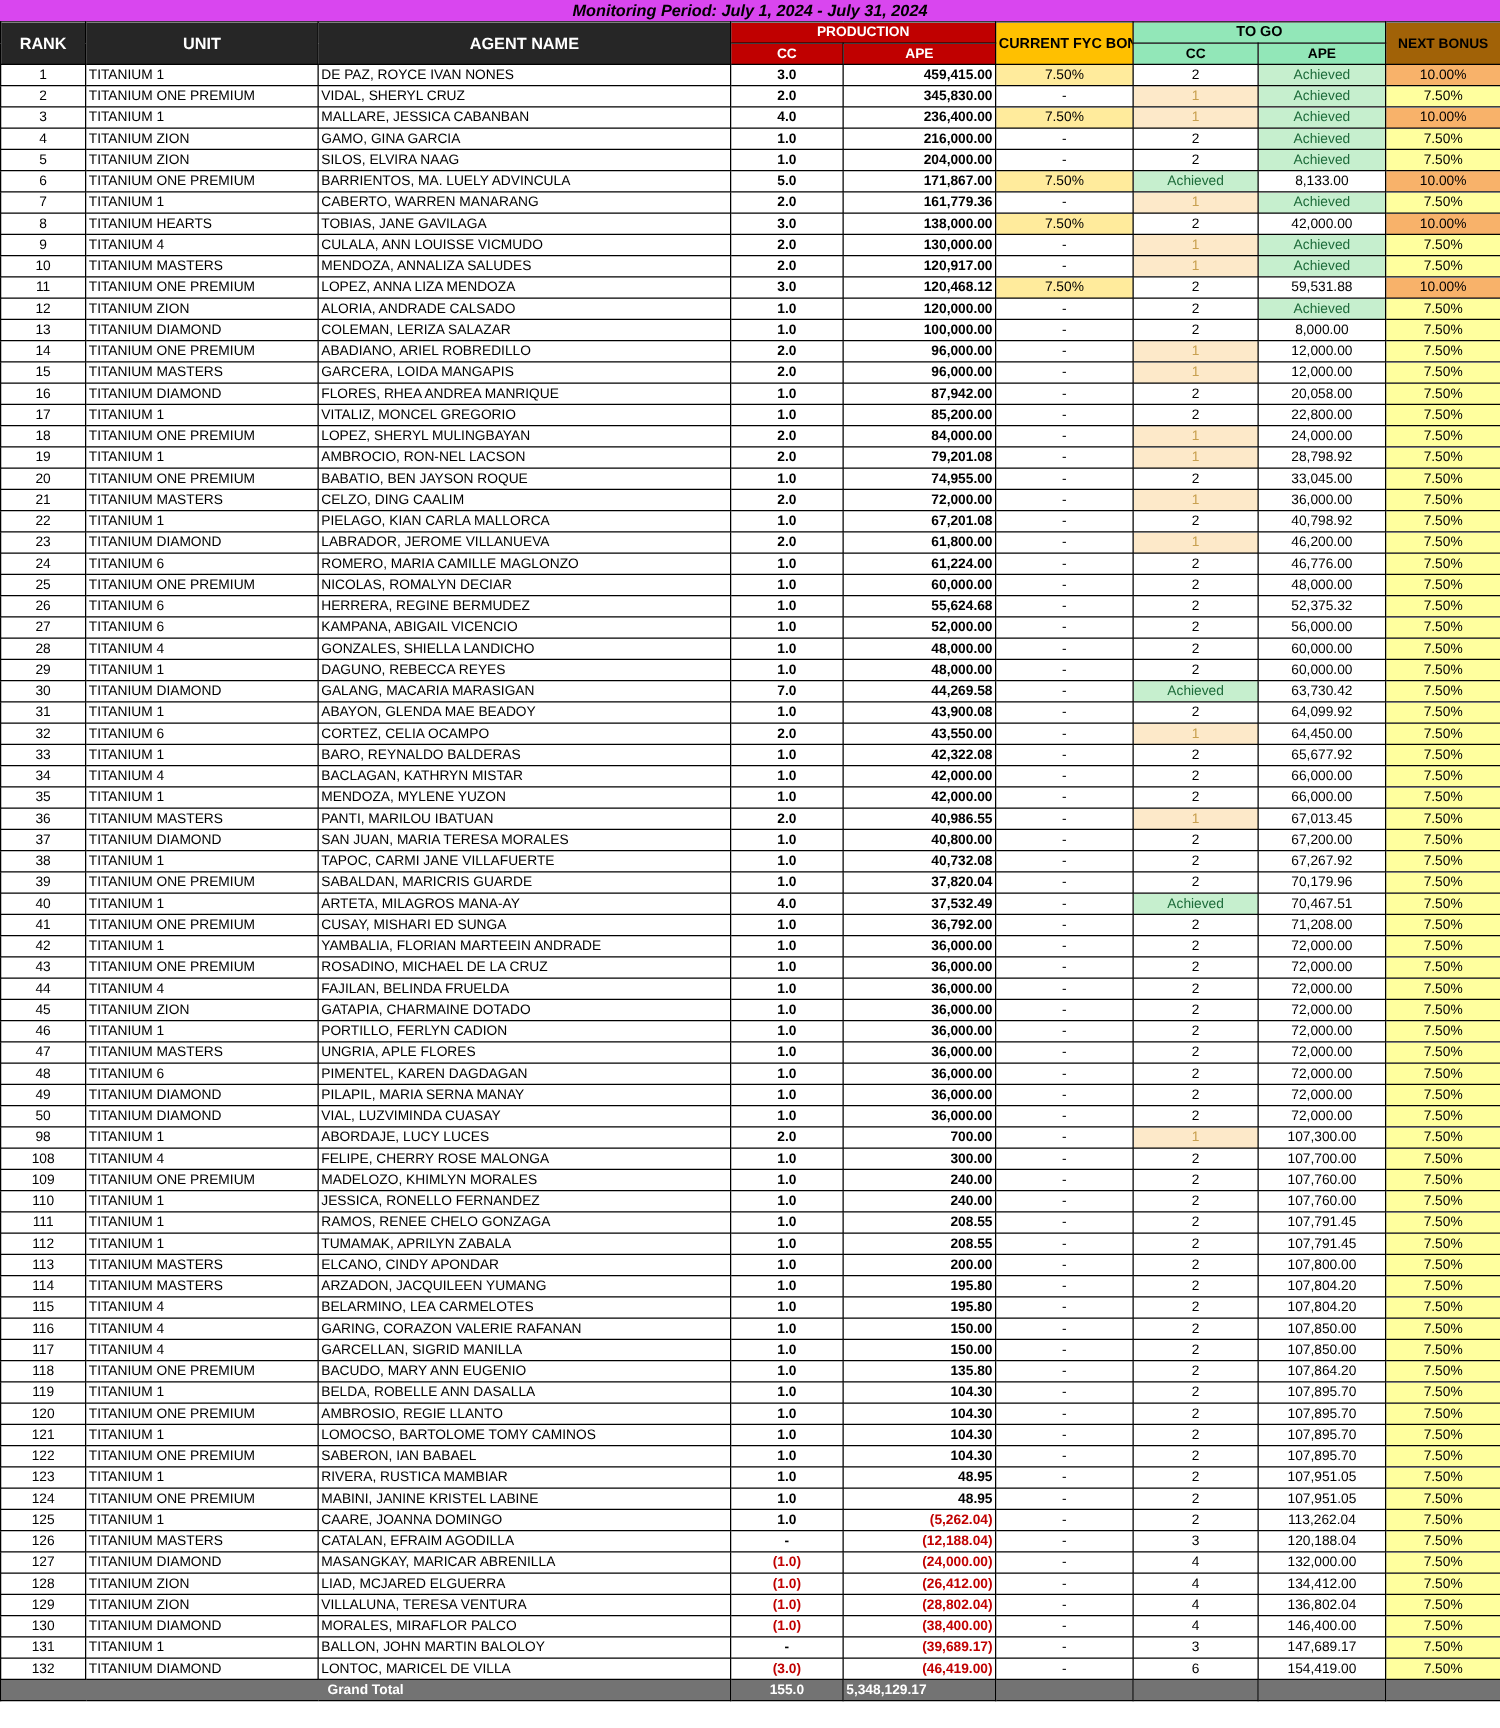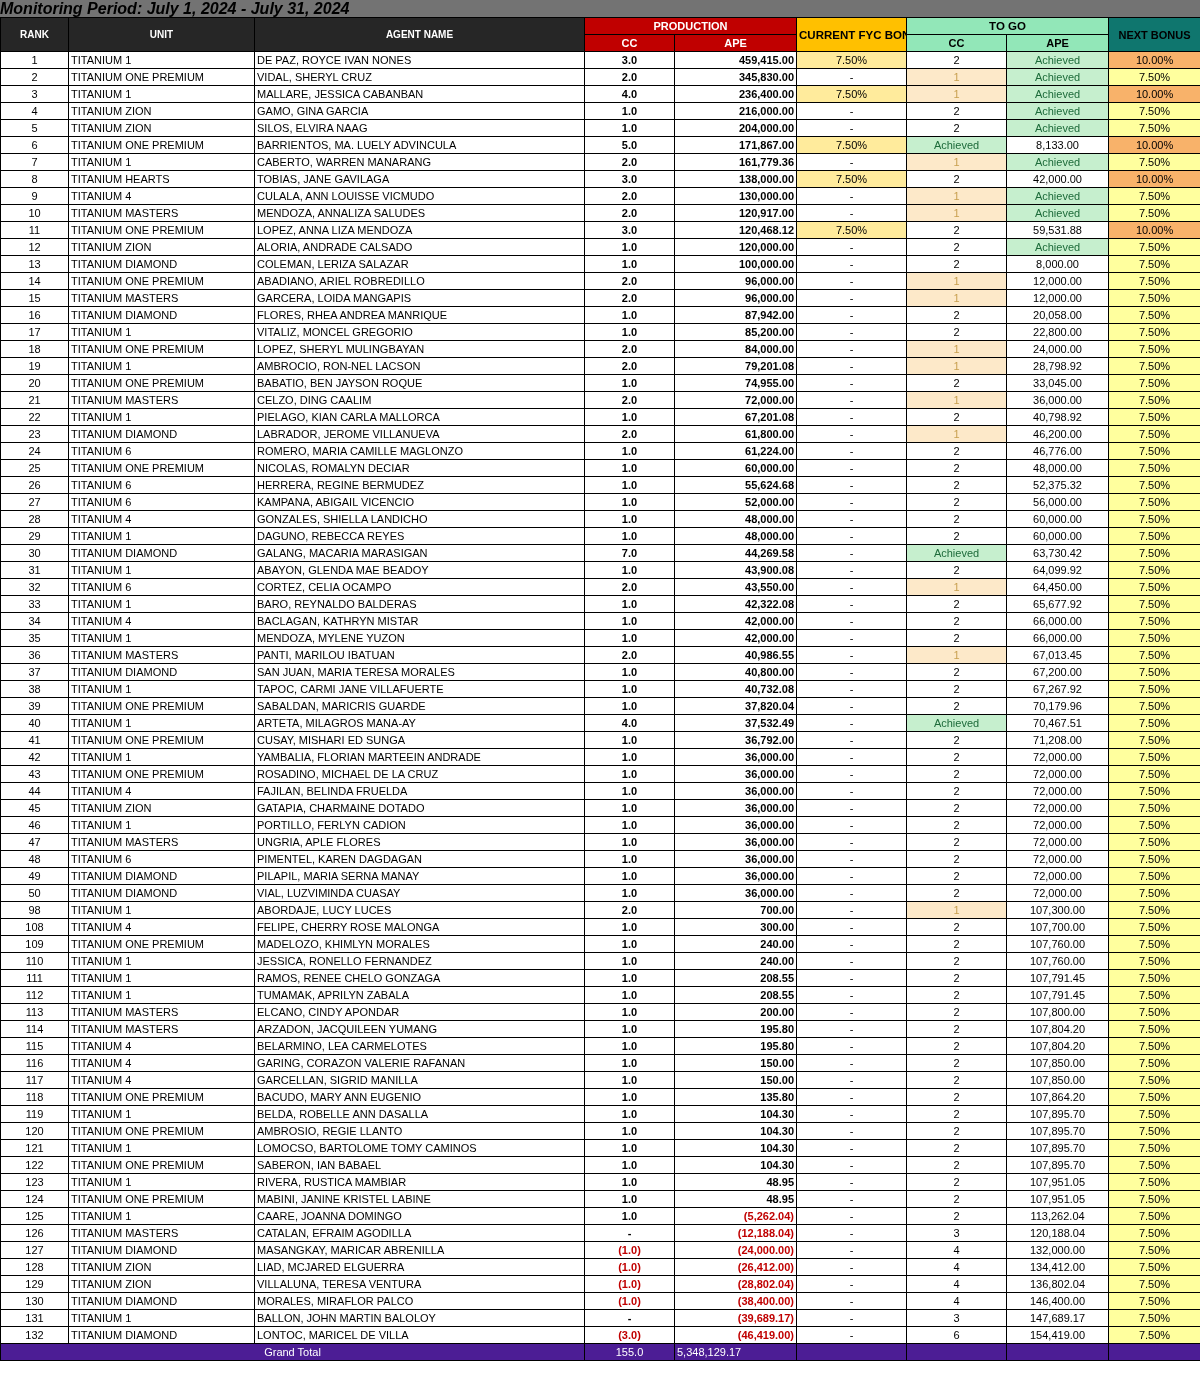--- a/index.html
+++ b/index.html
@@ -11,25 +11,26 @@
   }
   #page {
     width: 1200px;
     min-height: 1382px;
     position: relative;
     background: #ffffff;
   }
   .period-bar {
     height: 17px;
     line-height: 17px;
-    font-size: 16px;
+    text-align: center;
+    font-size: 13px;
     font-weight: bold;
     font-style: italic;
     color: #000;
-    background: #737373;
+    background: #d946ef;
   }
   table.main {
     border-collapse: collapse;
     table-layout: fixed;
     width: 1200px;
     font-size: 11px;
   }
   table.main td, table.main th {
     border: 1px solid #000000;
     padding: 0 2px;
@@ -37,21 +38,21 @@
     line-height: 16px;
     overflow: hidden;
     white-space: nowrap;
   }
   
   .hdr-main {
     background: #262626;
     color: #ffffff;
     font-weight: bold;
     text-align: center;
-    font-size: 10px;
+    font-size: 13px;
   }
   .hdr-prod {
     background: #c00000;
     color: #ffffff;
     font-weight: bold;
     text-align: center;
     font-size: 11px;
   }
   .hdr-fyc {
     background: #ffc000;
@@ -62,21 +63,21 @@
   }
   .hdr-togo {
     background: #92e7b8;
     color: #000000;
     font-weight: bold;
     text-align: center;
     font-size: 11.5px;
     margin-left: 32px;
   }
   .hdr-nextbonus {
-    background: #0f766e;
+    background: #a16207;
     color: #000000;
     font-weight: bold;
     text-align: center;
     font-size: 11px;
   }
   .sub-cc, .sub-ape {
     background: #c00000;
     color: #ffffff;
     font-weight: bold;
     text-align: center;
@@ -100,23 +101,23 @@
 
   .neg { color: #c00000; }
   .fyc-yellow { background: #ffeb9c; }
   .togocc-cream { background: #fde9c9; color: #c8a050; }
   .achieved-green { background: #c6efce; color: #1d6b3a; }
   .achieved-cc { background: #c6efce; color: #1d6b3a; }
   .nb-orange { background: #f8b26a; }
   .nb-yellow { background: #ffff9e; }
 
   .total-row td {
-    background: #4c1d95;
+    background: #737373;
     color: #ffffff;
-    font-weight: normal;
+    font-weight: bold;
     height: 18px;
   }
   .total-row td.label { text-align: center; }
   .total-row td.cc { text-align: center; }
   .total-row td.ape { text-align: left; padding-right: 5px; }
 </style>
 </head>
 <body>
 
 <div id="page">

